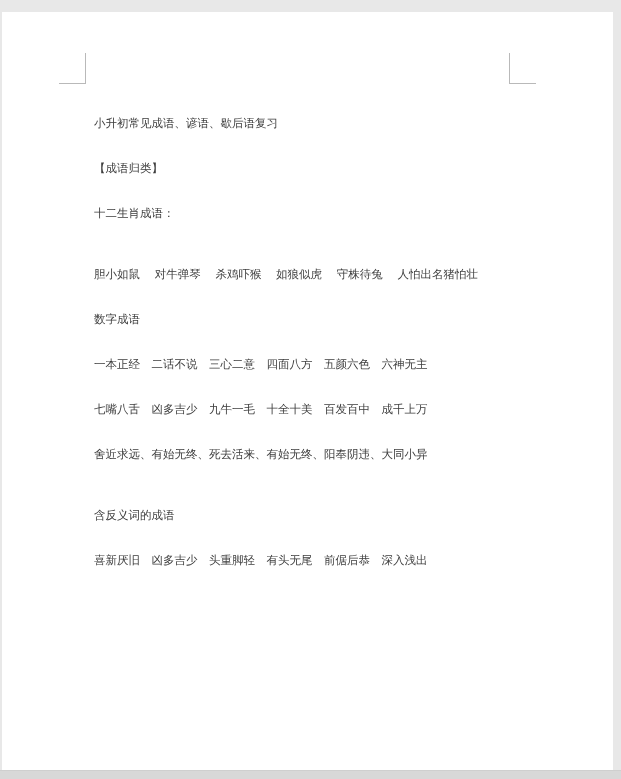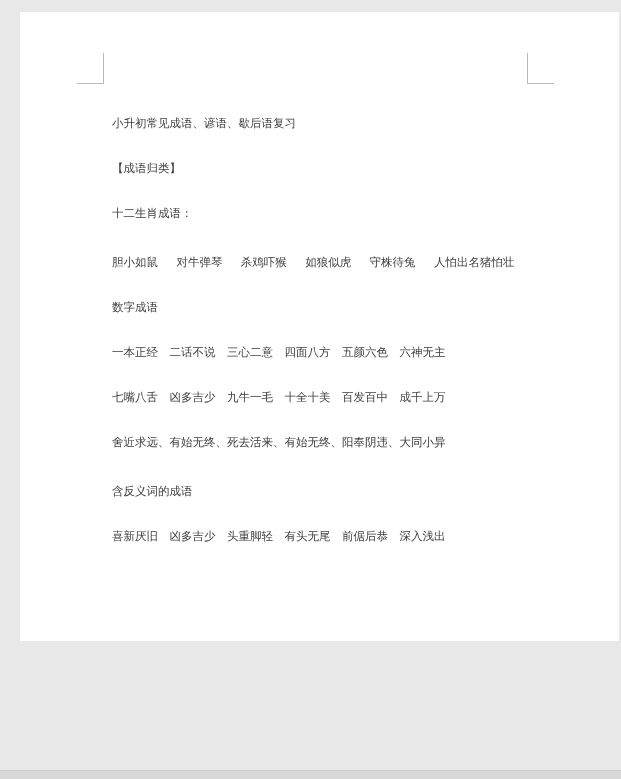--- a/index.html
+++ b/index.html
@@ -2,34 +2,35 @@
 <html><head>
 <meta charset="utf-8">
 <style>
   html,body{margin:0;padding:0;}
   body{
     width:621px;height:779px;overflow:hidden;position:relative;
     background:#e8e8e8;
     font-family:"Liberation Sans","DejaVu Sans",sans-serif;
   }
   .page{
-    position:absolute;left:20px;top:12px;width:599px;height:629px;
+    position:absolute;left:2px;top:12px;width:599px;height:766px;
     background:#ffffff;
+    padding-left:12px;
   }
   .crop{position:absolute;width:26px;height:30px;top:41px;}
   .crop-left{left:57px;border-right:1px solid #b9b9b9;border-bottom:1px solid #b9b9b9;}
   .crop-right{left:507px;border-left:1px solid #b9b9b9;border-bottom:1px solid #b9b9b9;}
   .content{
     position:absolute;left:92px;top:74px;width:428px;
     font-size:11.5px;line-height:15px;color:#3d3d3d;
     white-space:pre-wrap;word-break:break-all;
   }
   .line{margin-top:0;}
   .line.first{margin-top:0;}
-  .line.cont{margin-top:4px;font-family:Liberation Mono, monospace;}
+  .line.cont{margin-top:16px;}
   .gutter{
     position:absolute;left:0;top:770px;width:621px;height:9px;
     background:#d8d8d8;
     border-top:1px solid #cfcfcf;box-sizing:border-box;
   }
 </style>
 </head>
 <body>
 
 <div class="page">

